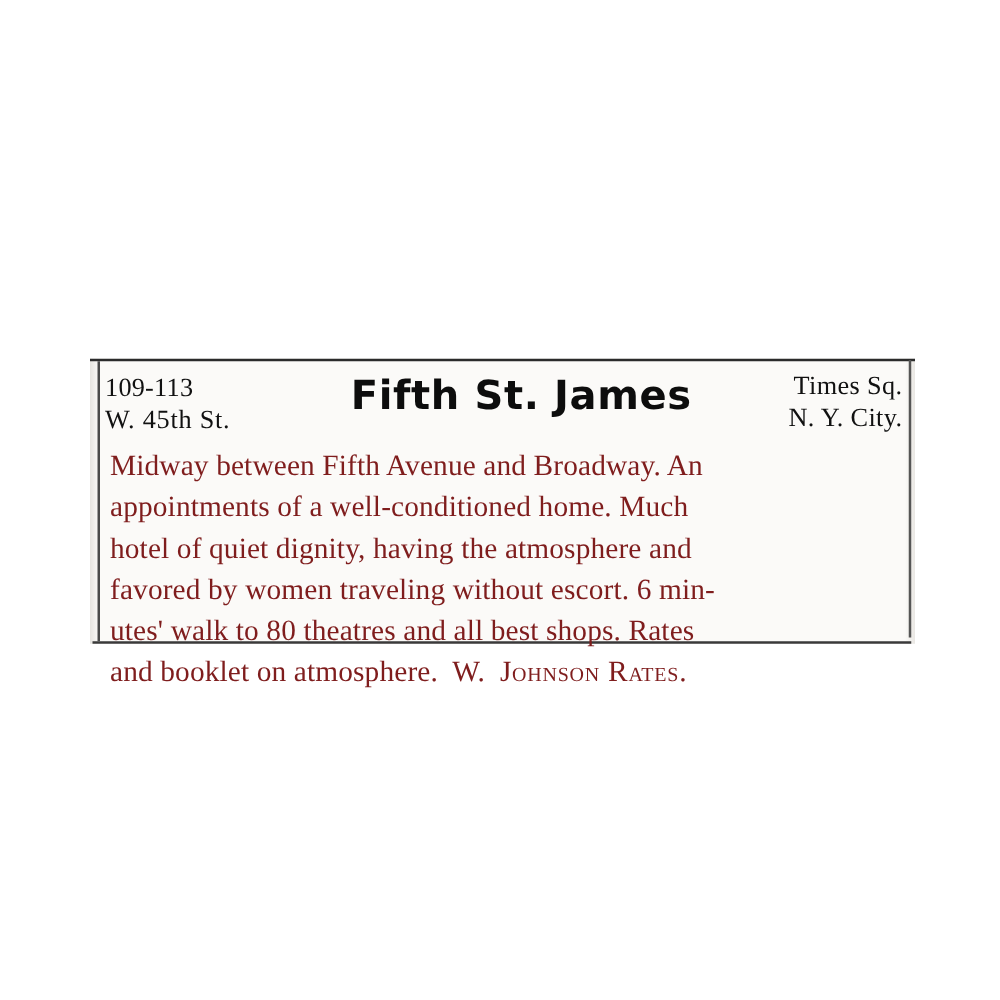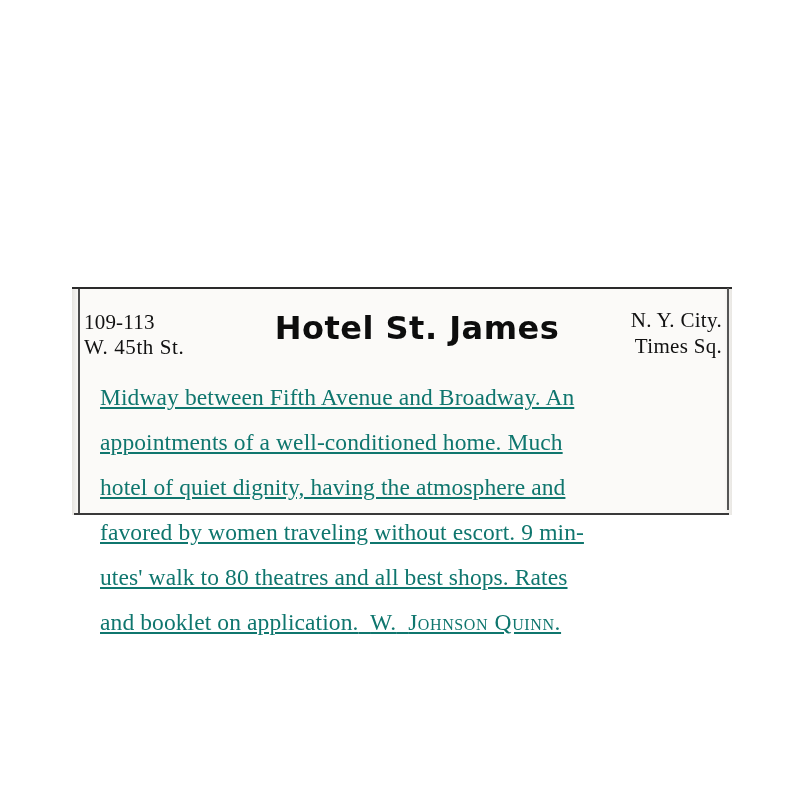--- a/index.html
+++ b/index.html
@@ -76,21 +76,21 @@
     left: 652px;
     top: 0;
     width: 8px;
     height: 228px;
     background: linear-gradient(to left, #e9e7e3, #fbfaf8);
   }
 
   .ad-inner {
     position: absolute;
     left: 12px;
-    top: 18px;
+    top: 6px;
     width: 638px;
     height: 216px;
   }
 
   
   .head {
     position: relative;
     height: 62px;
   }
   .addr {
@@ -131,27 +131,26 @@
   }
 
   
   .body-copy {
     position: absolute;
     left: 0px;
     top: 62px;
     width: 638px;
   }
   .body-copy p {
-    margin: 16px;
-    color: #0f766e;
+    margin: 4px;
+    color: #7f1d1d;
     font-size: 23.5px;
     line-height: 29px;
     letter-spacing: 0.1px;
     white-space: nowrap;
-    text-decoration: underline;
   }
   .smallcaps {
     font-variant: small-caps;
     letter-spacing: 0.6px;
   }
   .sig-line {
     letter-spacing: 0.2px;
   }
 </style>
 </head>
@@ -170,32 +169,32 @@
     <div class="rule-right"></div>
 
     <div class="ad-inner">
 
       <div class="head">
         <div class="addr">
           <div class="line1">109-113</div>
           <div class="line2">W. 45th St.</div>
         </div>
 
-        <div class="hotel-name">Hotel St. James</div>
+        <div class="hotel-name">Fifth St. James</div>
 
         <div class="city">
+          <div>Times Sq.</div>
           <div>N. Y. City.</div>
-          <div>Times Sq.</div>
         </div>
       </div>
 
       <div class="body-copy">
         <p>Midway between Fifth Avenue and Broadway. An</p>
         <p>appointments of a well-conditioned home.  Much</p>
         <p>hotel of quiet dignity, having the atmosphere and</p>
-        <p>favored by women traveling without escort.  9 min-</p>
+        <p>favored by women traveling without escort.  6 min-</p>
         <p>utes' walk to 80 theatres and all best shops.  Rates</p>
-        <p class="sig-line"><span>and booklet  on  application.</span>&nbsp; <span>W.</span>&nbsp; <span class="smallcaps">Johnson Quinn.</span></p>
+        <p class="sig-line"><span>and booklet  on  atmosphere.</span>&nbsp; <span>W.</span>&nbsp; <span class="smallcaps">Johnson Rates.</span></p>
       </div>
 
     </div>
   </div>
 </div>
 
 </body></html>

